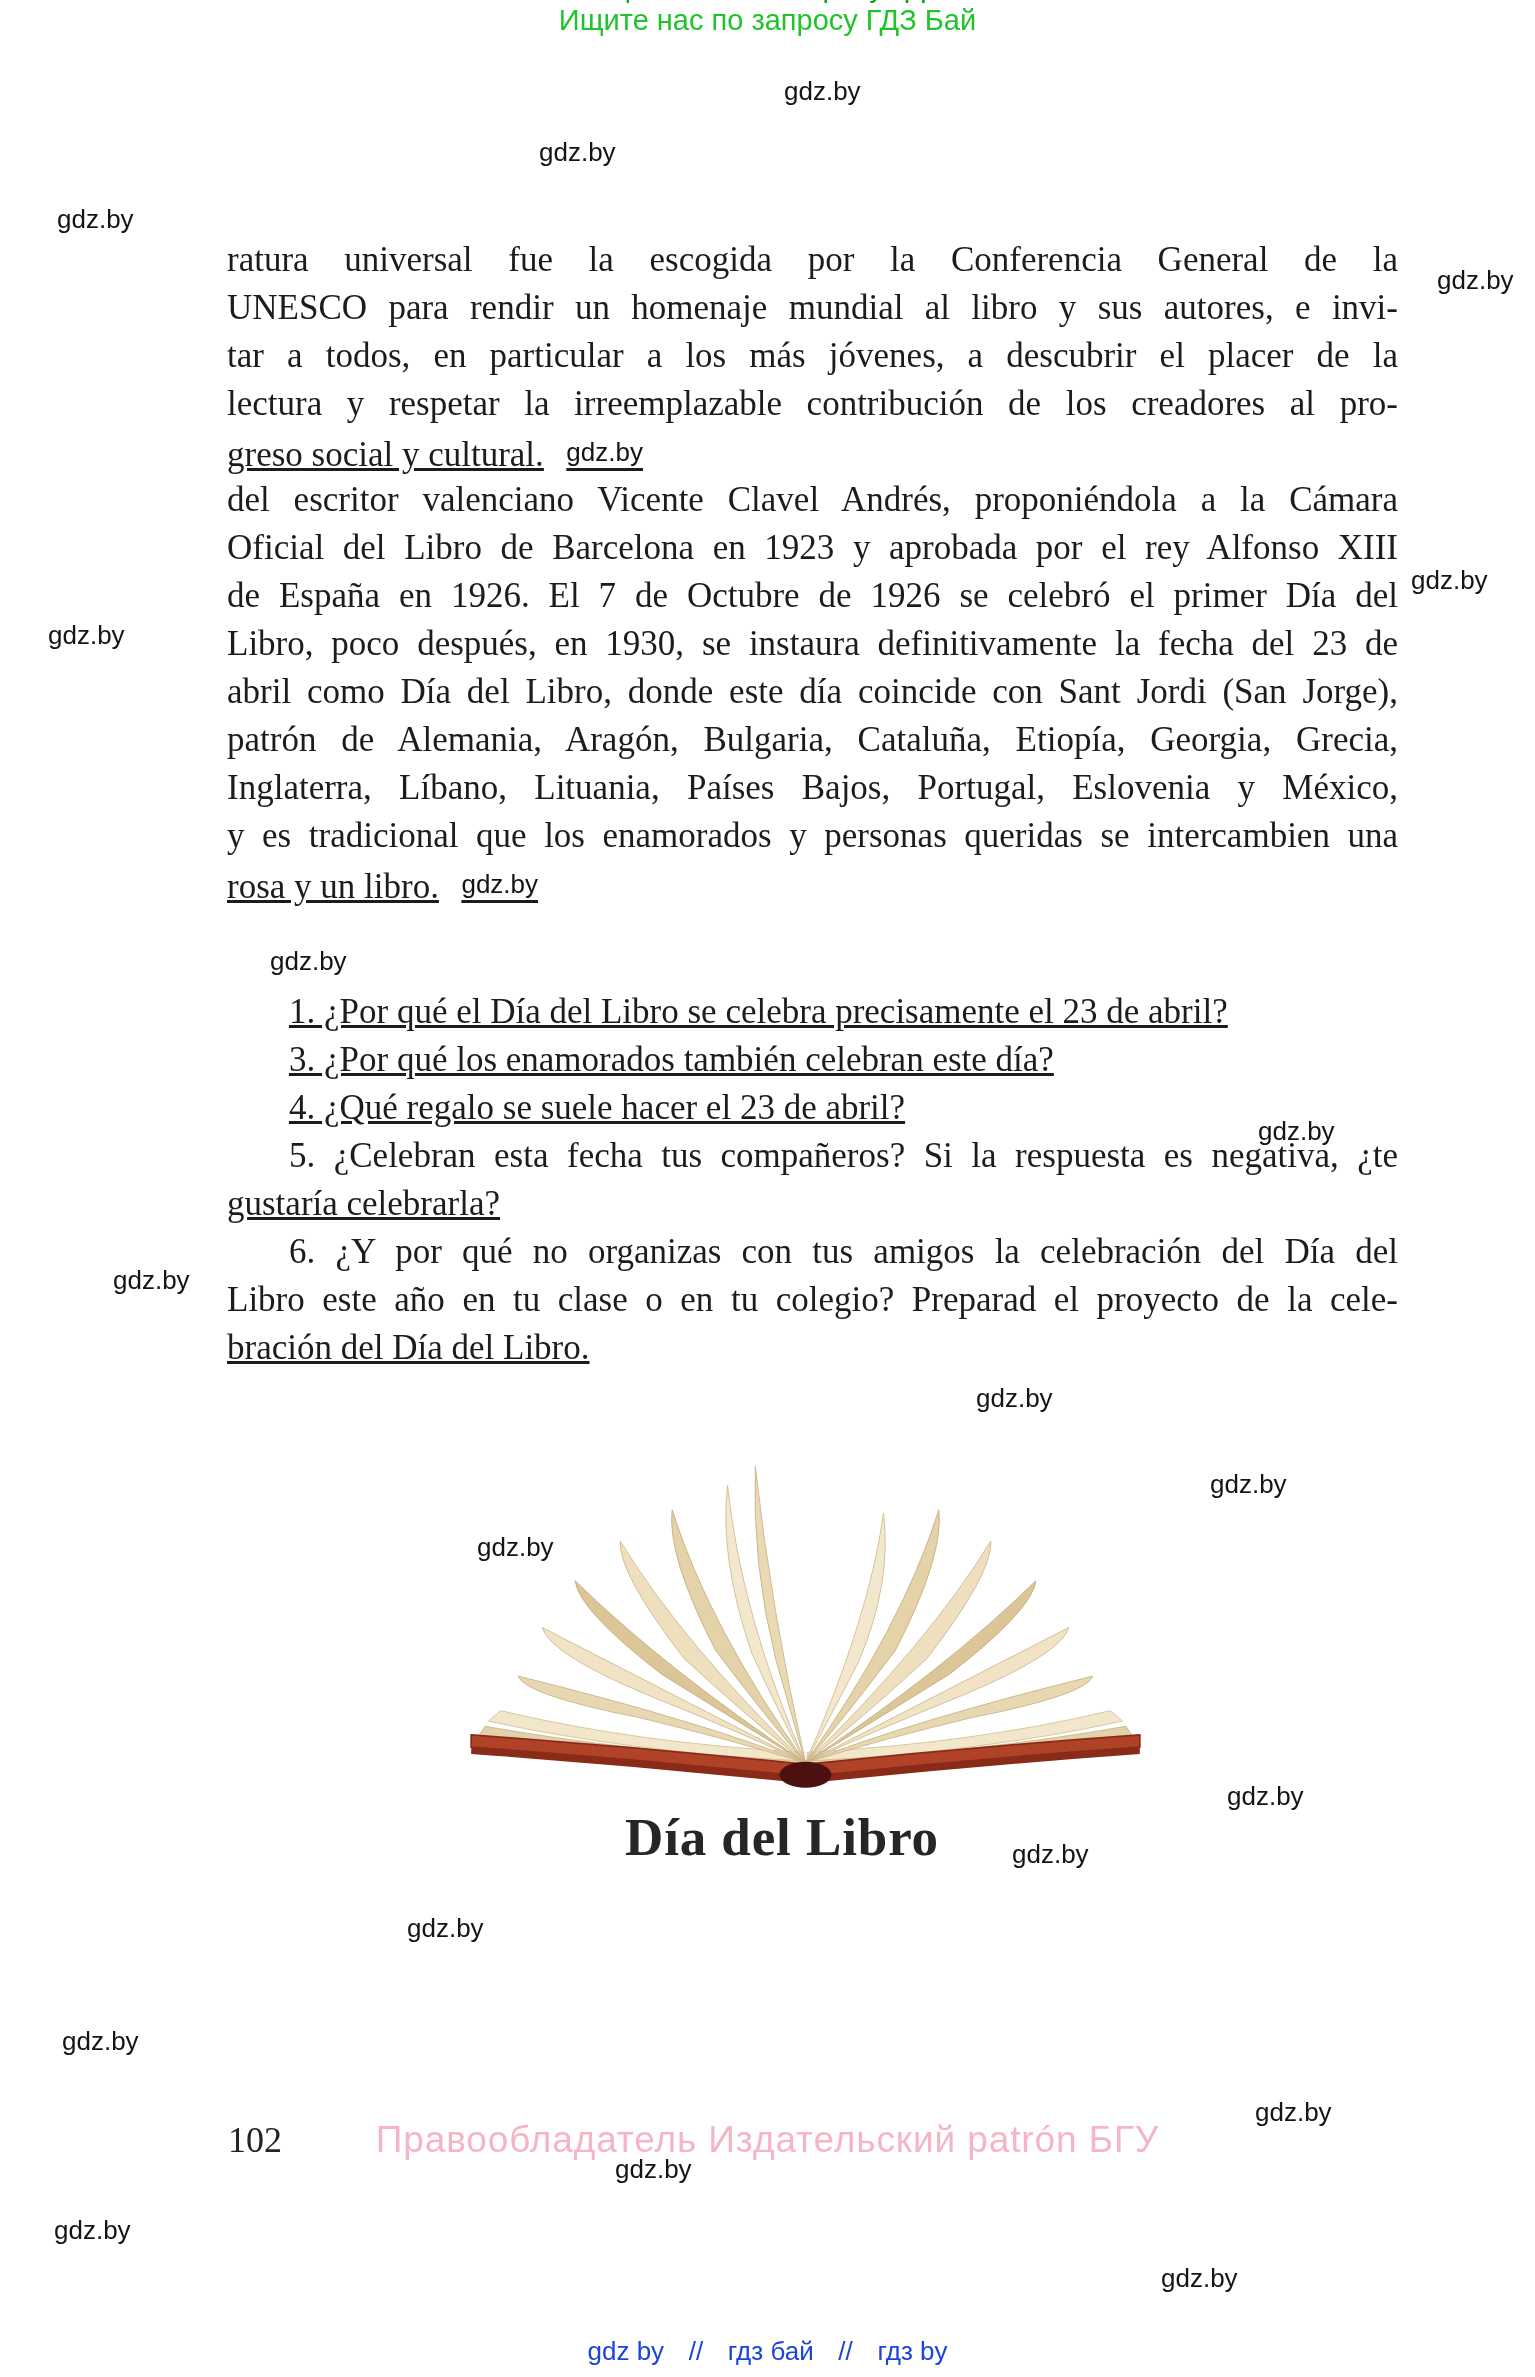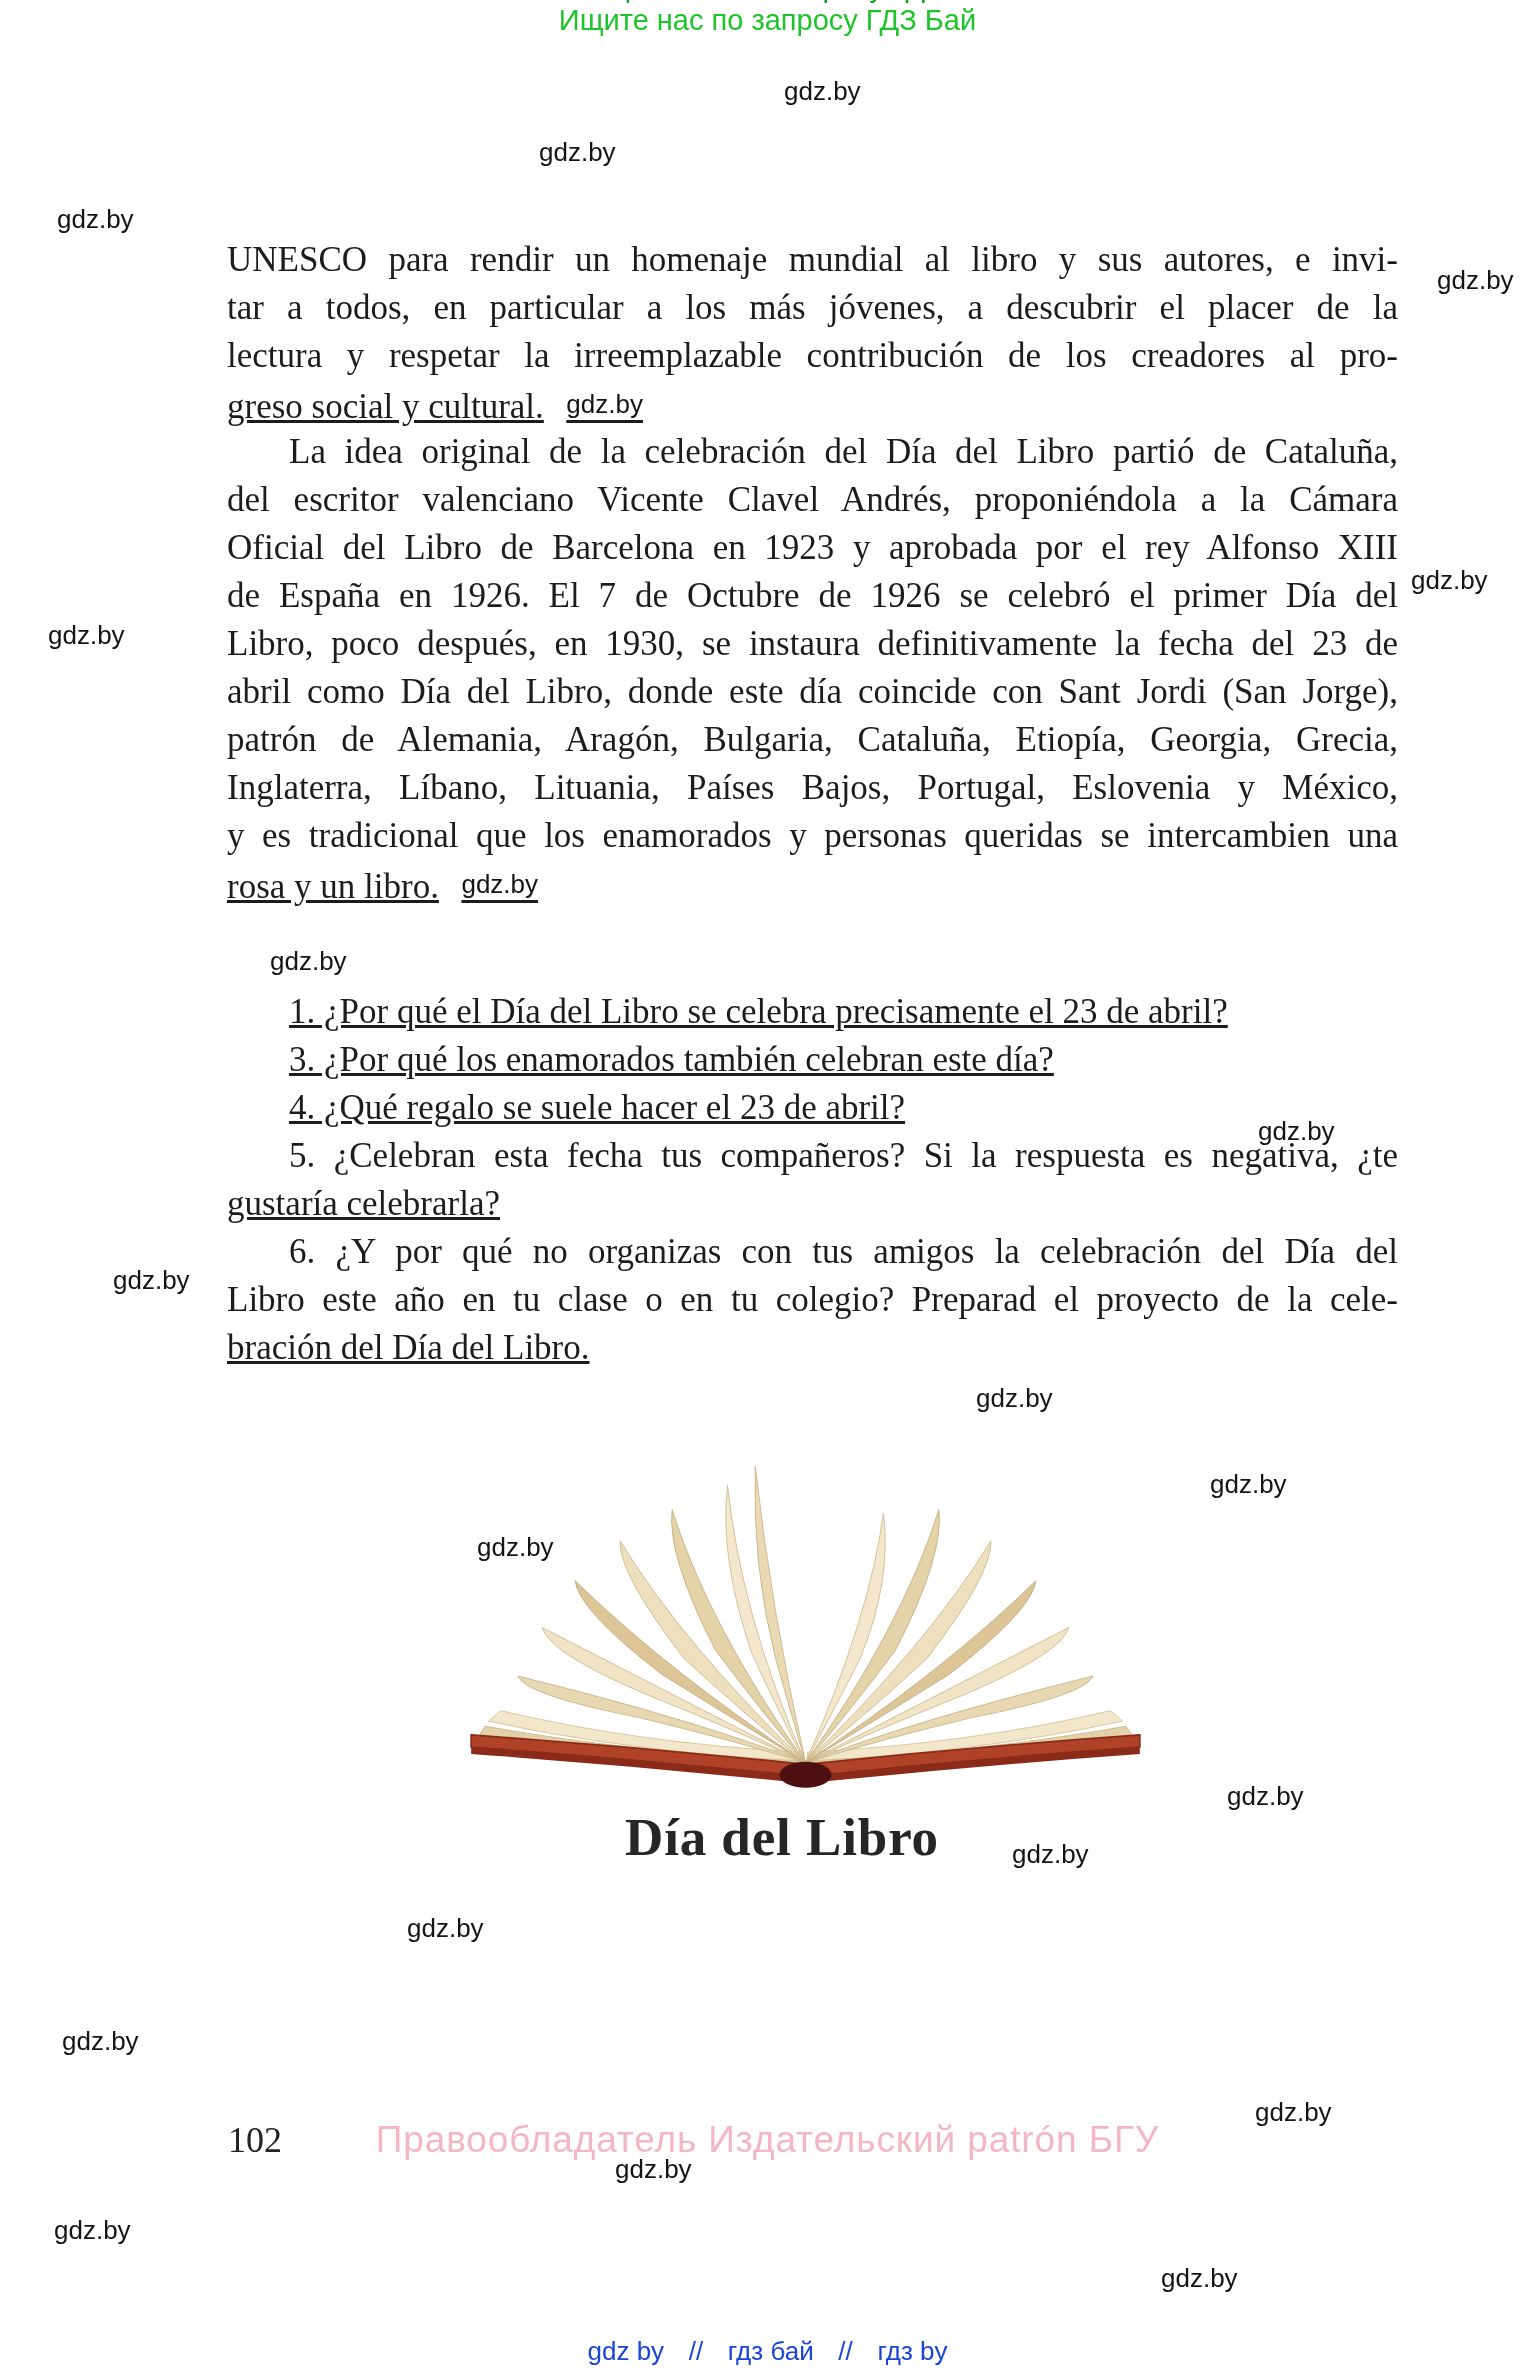--- a/index.html
+++ b/index.html
@@ -78,26 +78,26 @@
   <span class="wm" style="left:1227px;top:1781px">gdz.by</span>
   <span class="wm" style="left:1012px;top:1839px">gdz.by</span>
   <span class="wm" style="left:407px;top:1913px">gdz.by</span>
   <span class="wm" style="left:62px;top:2026px">gdz.by</span>
   <span class="wm" style="left:1255px;top:2097px">gdz.by</span>
   <span class="wm" style="left:615px;top:2154px">gdz.by</span>
   <span class="wm" style="left:54px;top:2215px">gdz.by</span>
   <span class="wm" style="left:1161px;top:2263px">gdz.by</span>
 
   <div class="textblock tb-a">
+    <div class="tl j">ratura universal fue la escogida por la Conferencia General de la</div>
     <div class="tl j">UNESCO para rendir un homenaje mundial al libro y sus autores, e invi-</div>
     <div class="tl j">tar a todos, en particular a los más jóvenes, a descubrir el placer de la</div>
     <div class="tl j">lectura y respetar la irreemplazable contribución de los creadores al pro-</div>
     <div class="tl l"><span>greso social y cultural.</span><span class="wmi mL26">gdz.by</span></div>
 
-    <div class="tl j ind">La idea original de la celebración del Día del Libro partió de Cataluña,</div>
     <div class="tl j">del escritor valenciano Vicente Clavel Andrés, proponiéndola a la Cámara</div>
     <div class="tl j">Oficial del Libro de Barcelona en 1923 y aprobada por el rey Alfonso XIII</div>
     <div class="tl j">de España en 1926. El 7 de Octubre de 1926 se celebró el primer Día del</div>
     <div class="tl j">Libro, poco después, en 1930, se instaura definitivamente la fecha del 23 de</div>
     <div class="tl j">abril como Día del Libro, donde este día coincide con Sant Jordi (San Jorge),</div>
     <div class="tl j">patrón de Alemania, Aragón, Bulgaria, Cataluña, Etiopía, Georgia, Grecia,</div>
     <div class="tl j">Inglaterra, Líbano, Lituania, Países Bajos, Portugal, Eslovenia y México,</div>
     <div class="tl j">y es tradicional que los enamorados y personas queridas se intercambien una</div>
     <div class="tl l"><span>rosa y un libro.</span><span class="wmi mL26">gdz.by</span></div>
   </div>

